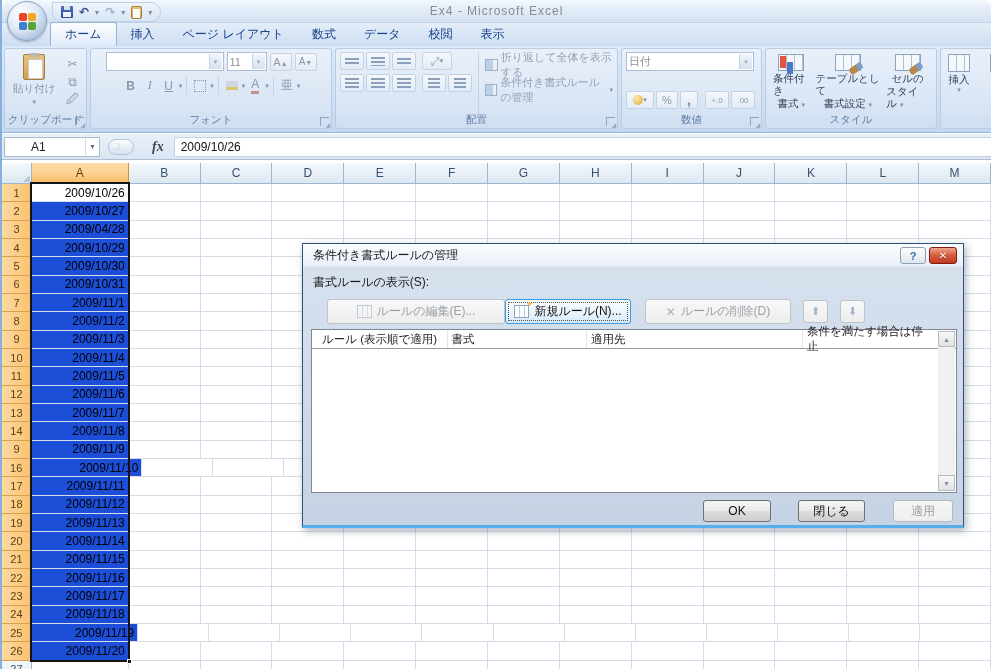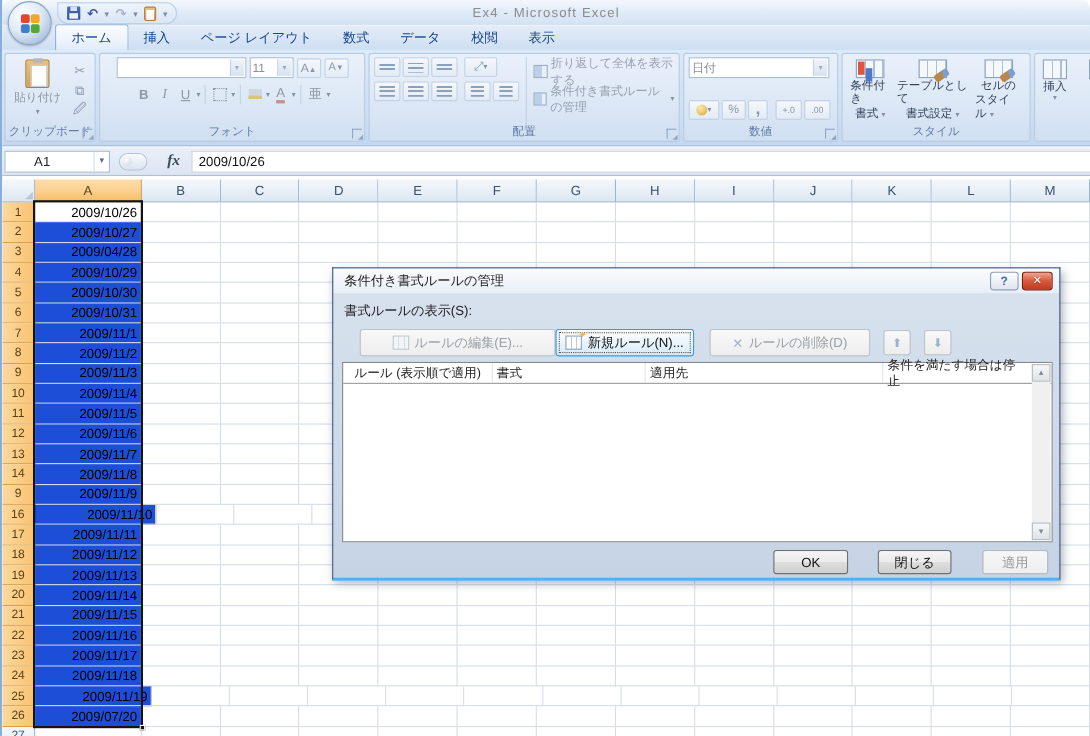--- a/index.html
+++ b/index.html
@@ -834,21 +834,21 @@
         <div class="cell" style="width: 72px;"></div>
         <div class="cell" style="width: 72px;"></div>
         <div class="cell" style="width: 72px;"></div>
         <div class="cell" style="width: 72px;"></div>
         <div class="cell" style="width: 72px;"></div>
         <div class="cell" style="width: 72px;"></div>
         <div class="cell" style="width: 72px;"></div>
       </div>
       <div class="row">
         <div class="rowh sel">26</div>
-        <div class="cell a-sel" style="width: 97px;">2009/07/20</div>
+        <div class="cell a-sel" style="width: 97px;">2009/11/20</div>
         <div class="cell" style="width: 72px;"></div>
         <div class="cell" style="width: 72px;"></div>
         <div class="cell" style="width: 72px;"></div>
         <div class="cell" style="width: 72px;"></div>
         <div class="cell" style="width: 72px;"></div>
         <div class="cell" style="width: 72px;"></div>
         <div class="cell" style="width: 72px;"></div>
         <div class="cell" style="width: 72px;"></div>
         <div class="cell" style="width: 72px;"></div>
         <div class="cell" style="width: 72px;"></div>

